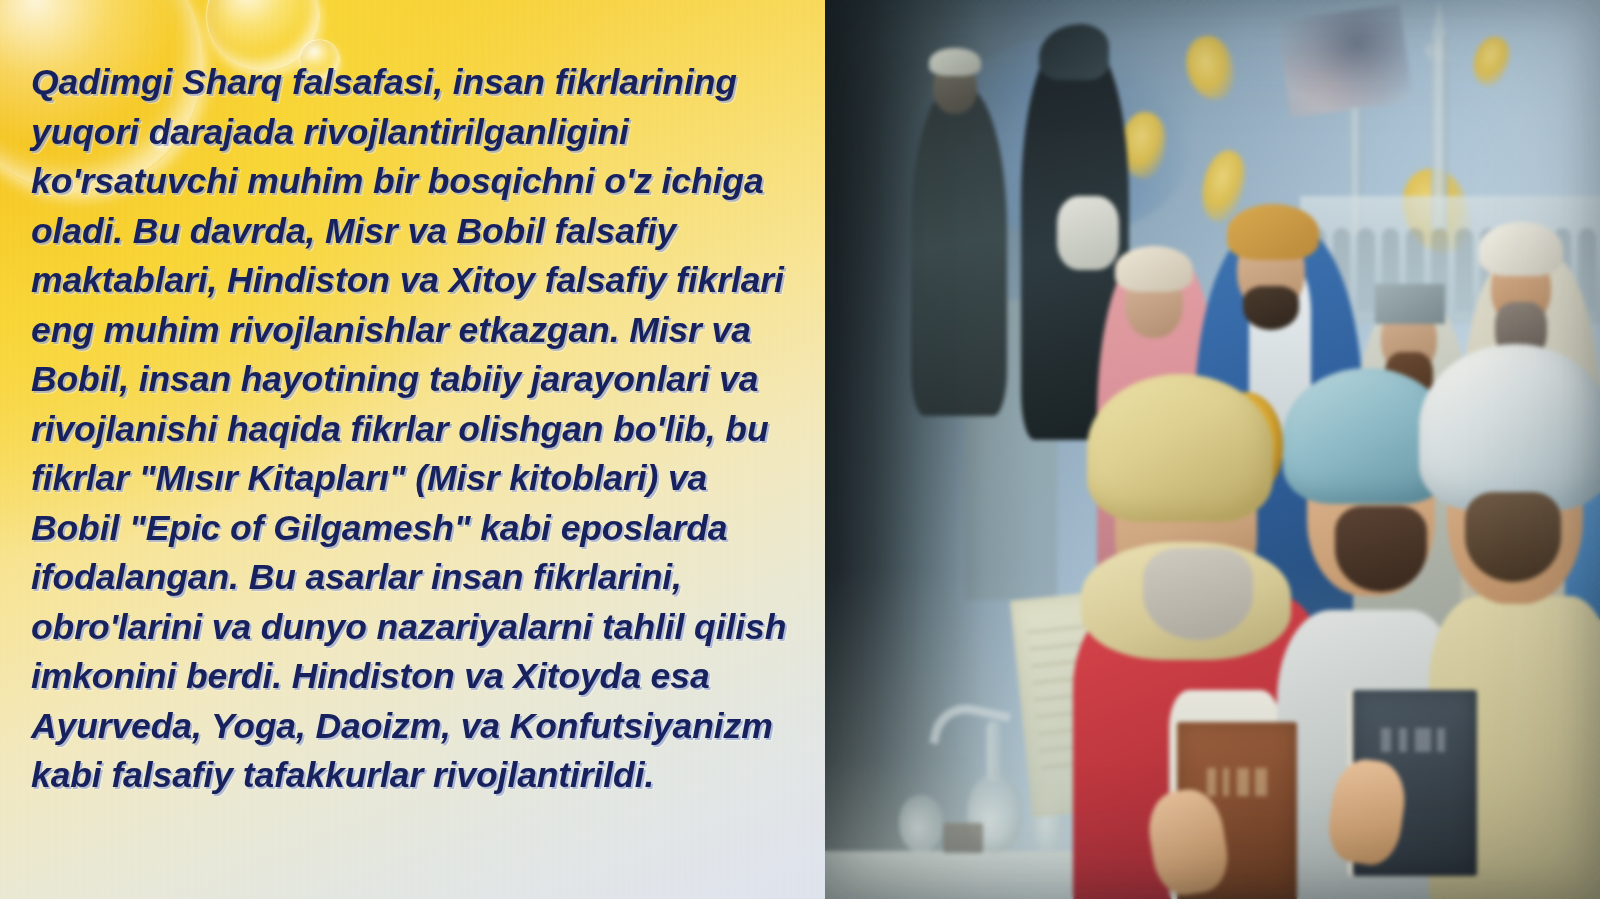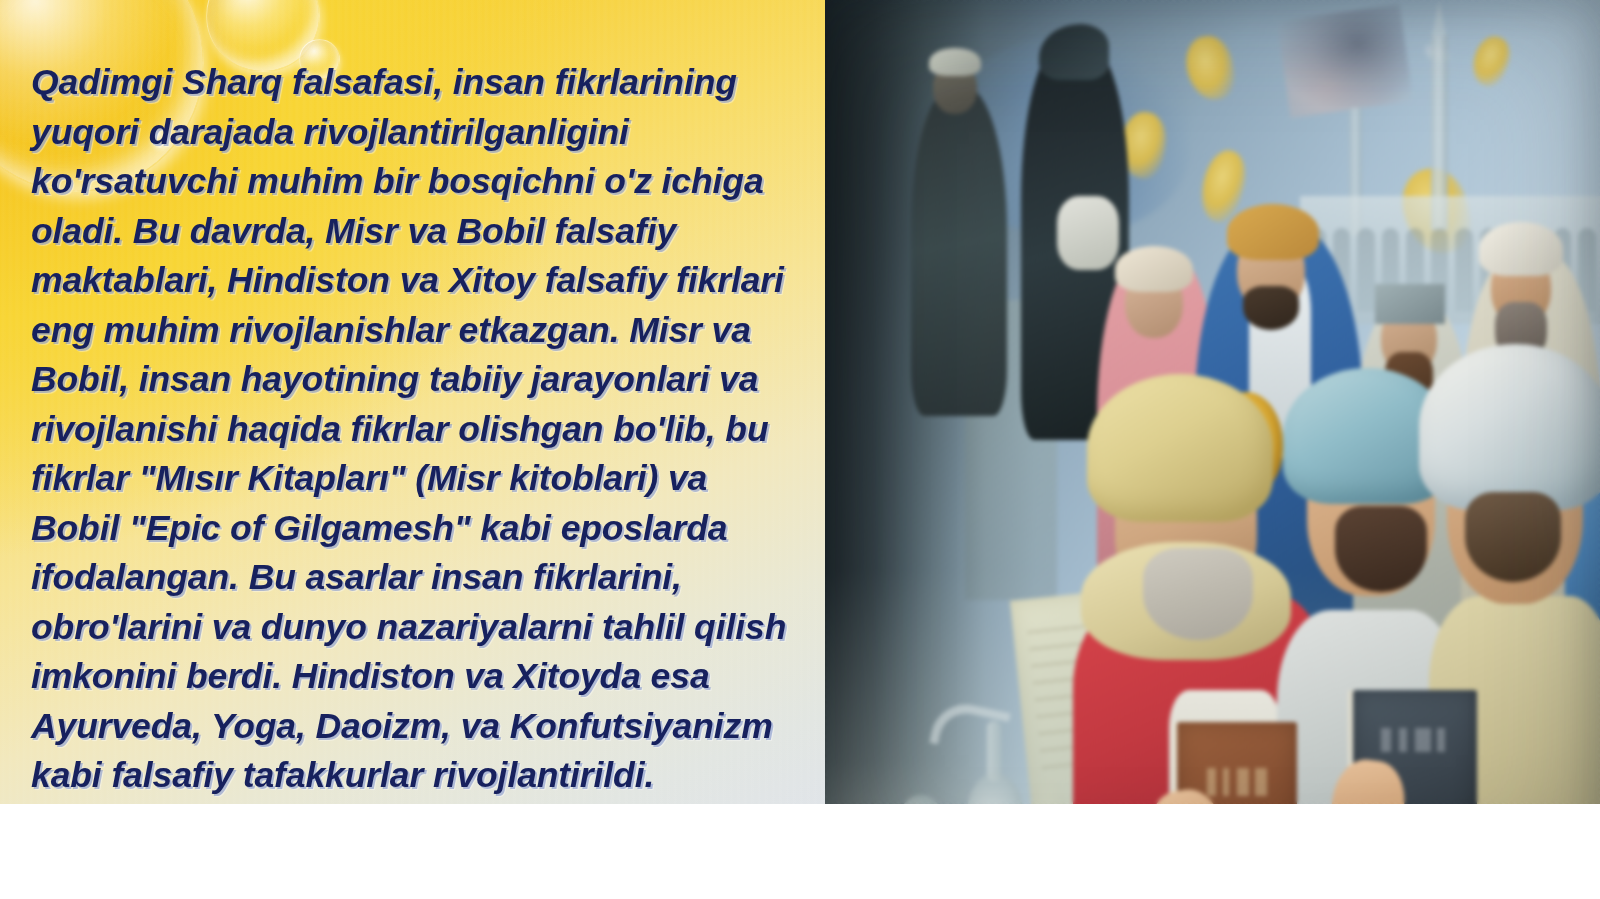--- a/index.html
+++ b/index.html
@@ -8,21 +8,21 @@
     width: 1600px;
     height: 899px;
     overflow: hidden;
     background: #ffffff;
     font-family: "Liberation Sans", sans-serif;
   }
 
   #slide {
     position: relative;
     width: 1600px;
-    height: 804px;
+    height: 899px;
     overflow: hidden;
     display: flex;
   }
 
   
   #text-panel {
     position: relative;
     width: 825px;
     height: 899px;
     overflow: hidden;

